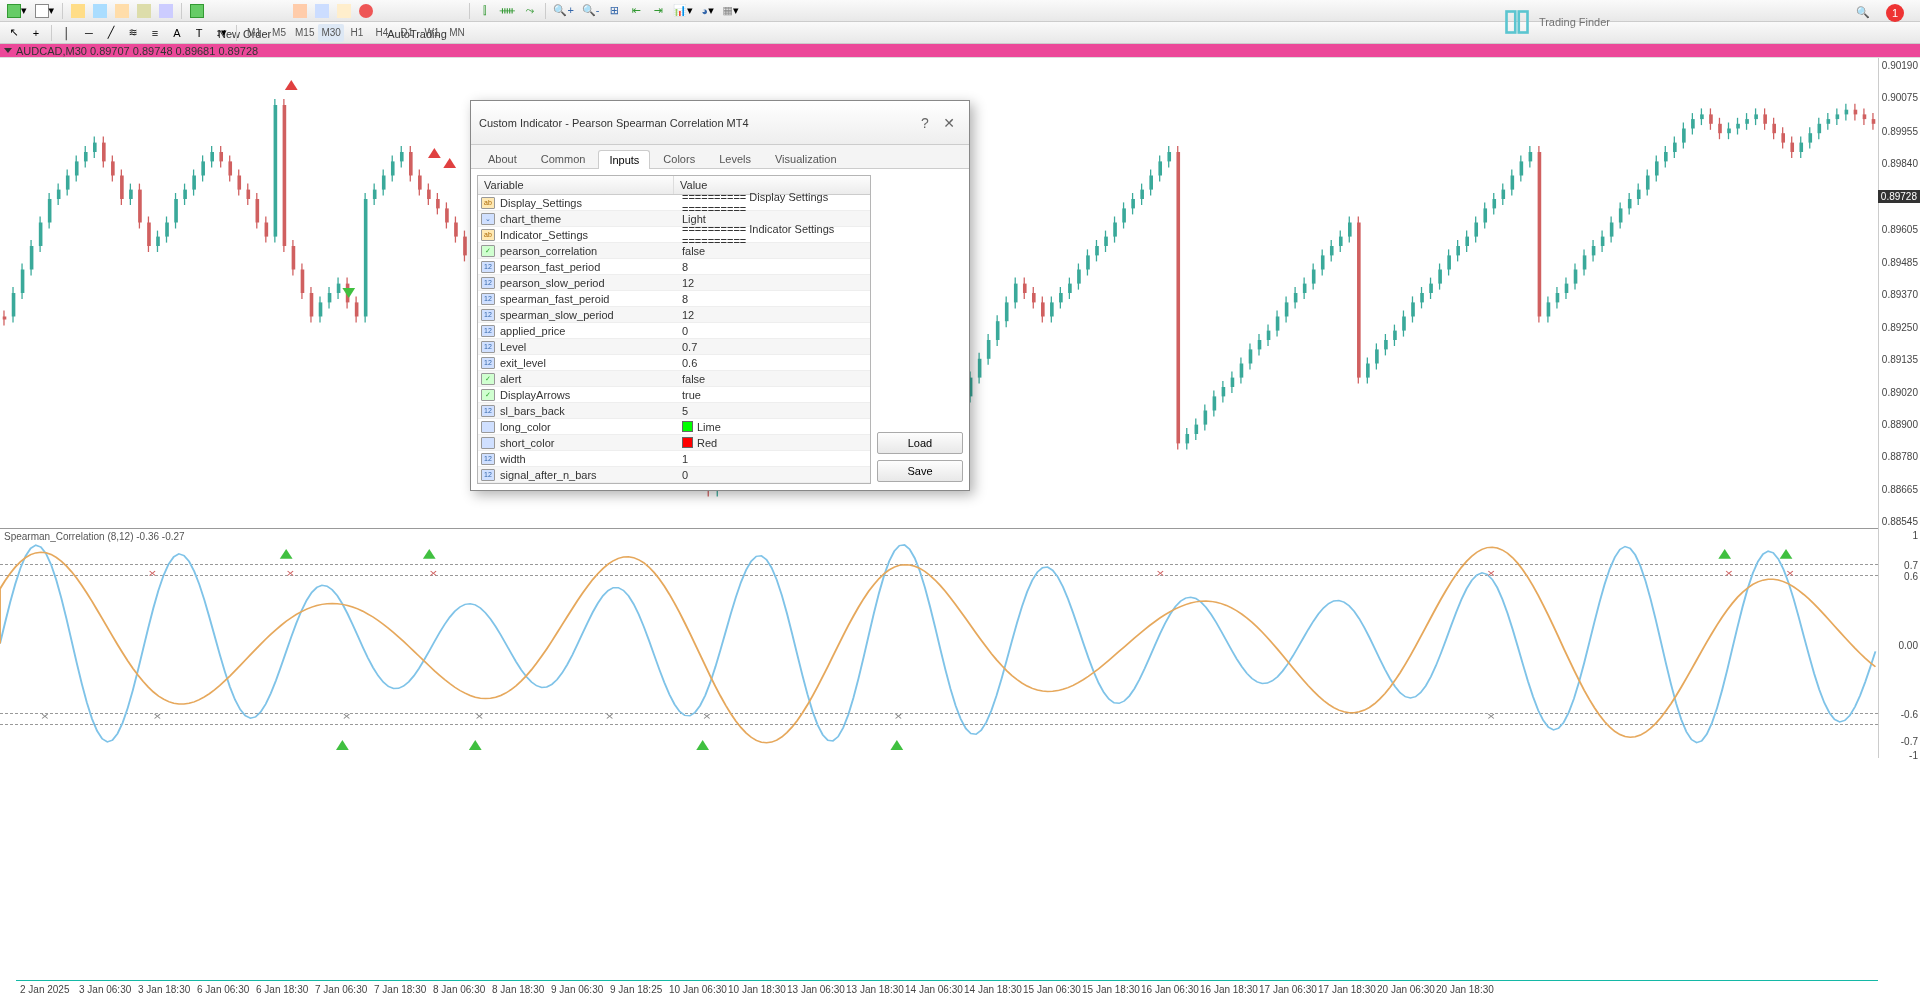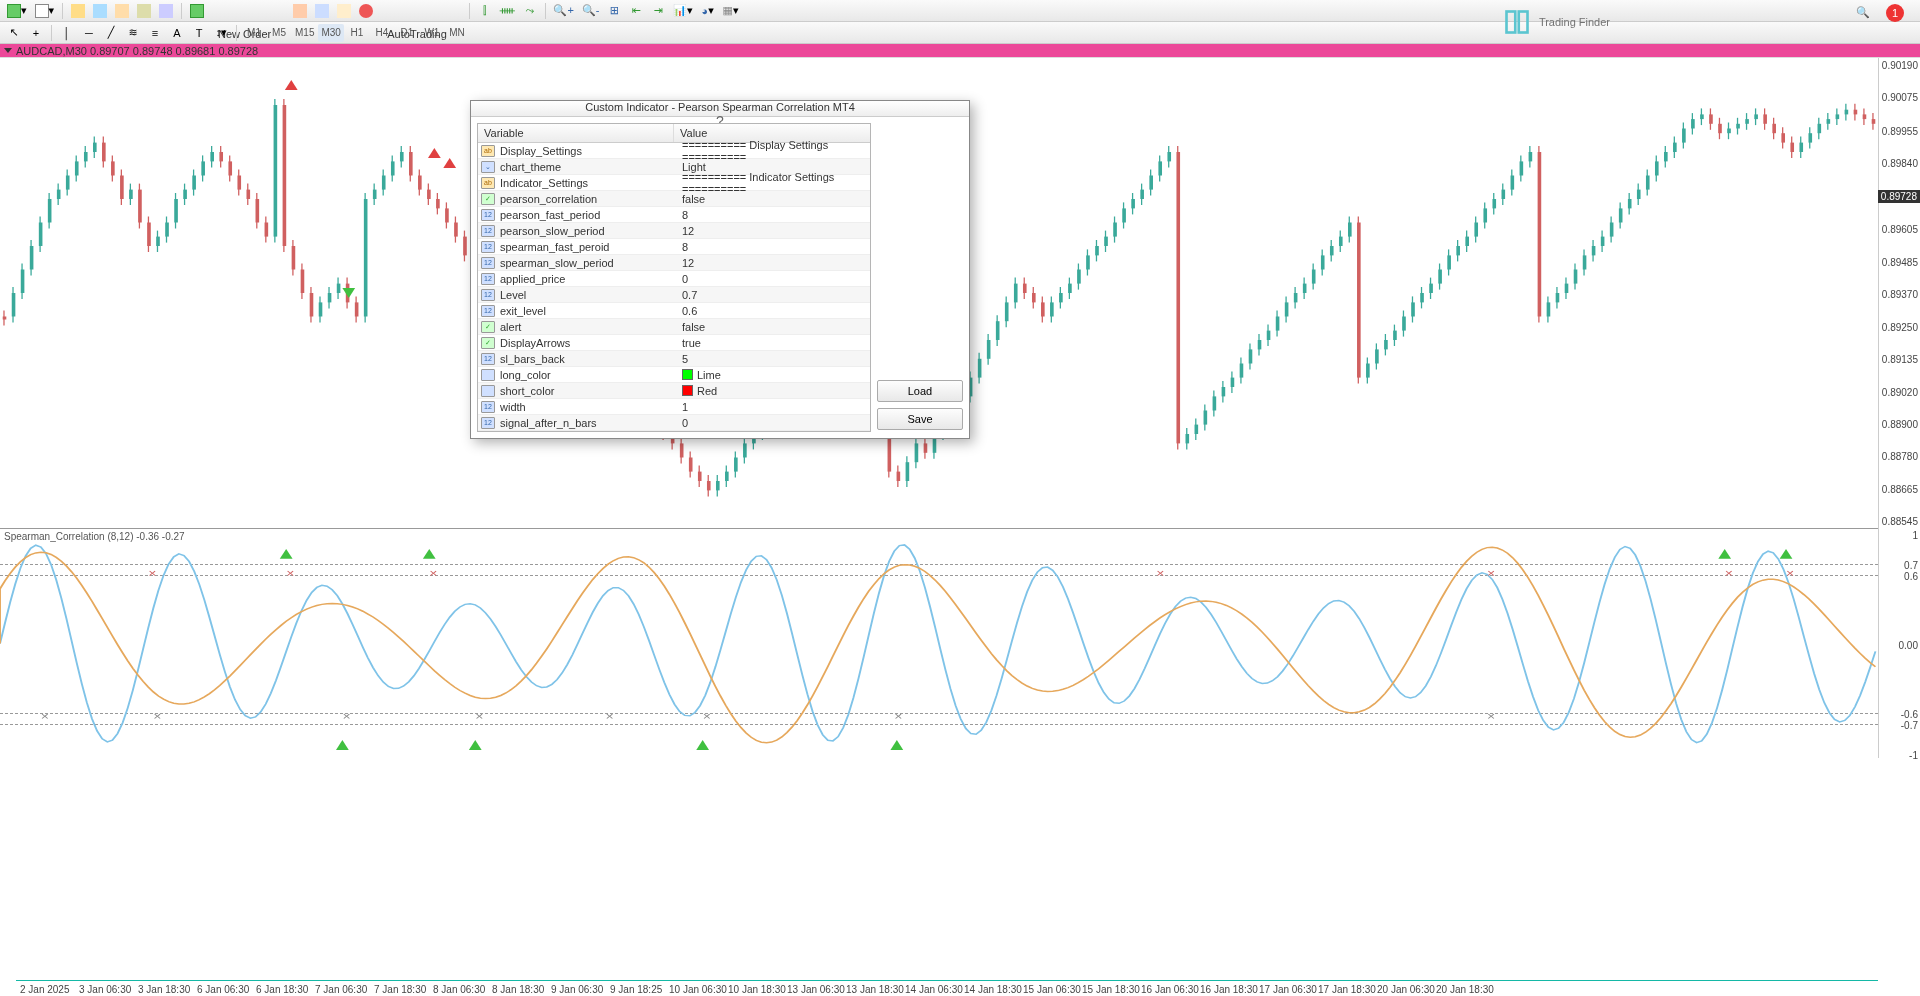--- a/index.html
+++ b/index.html
@@ -34,21 +34,21 @@
 .indicator-pane { position: absolute; top: 484px; left: 0; right: 42px; height: 230px; background: #fff; border-top: 1px solid #999; }
 .indicator-scale { position: absolute; top: 484px; right: 0; width: 42px; height: 230px; border-left: 1px solid #ccc; background: #fff; }
 .ind-header { position: absolute; top: 2px; left: 4px; font-size: 10px; color: #555; }
 .ind-level { position: absolute; left: 0; right: 0; border-top: 1px dashed #999; }
 
 .time-axis { position: absolute; bottom: 0; left: 16px; right: 42px; height: 16px; background: #fff; border-top: 1px solid #14b8a6; }
 .time-tick { position: absolute; font-size: 10px; color: #444; top: 3px; }
 
 
 .dialog { position: absolute; top: 100px; left: 470px; width: 500px; background: #fff; border: 1px solid #888; box-shadow: 4px 4px 12px rgba(0,0,0,0.3); }
-.dialog-title { background: linear-gradient(#fff, #eee); height: 16px; display: flex; align-items: center; padding: 0 8px; font-size: 12px; color: #333; border-bottom: 1px solid #ccc; flex-direction: column; }
+.dialog-title { background: linear-gradient(#fff, #eee); height: 44px; display: flex; align-items: center; padding: 0 8px; font-size: 12px; color: #333; border-bottom: 1px solid #ccc; }
 .dialog-title-text { flex: 1; }
 .dialog-help, .dialog-close { width: 24px; text-align: center; cursor: pointer; color: #666; font-size: 14px; }
 .dialog-tabs { display: flex; border-bottom: 1px solid #ccc; background: #f4f4f4; padding: 4px 6px 0; gap: 2px; }
 .dtab { padding: 3px 10px; border: 1px solid transparent; border-bottom: none; color: #555; cursor: pointer; font-size: 11px; border-radius: 3px 3px 0 0; }
 .dtab.active { background: #fff; border-color: #ccc; color: #000; position: relative; top: 1px; }
 .dialog-body { padding: 6px; display: flex; gap: 6px; }
 .inputs-table { flex: 1; border: 1px solid #b5b5b5; }
 .inputs-header { display: flex; background: linear-gradient(#fdfdfd, #ececec); border-bottom: 1px solid #ccc; }
 .inputs-header > div { padding: 3px 6px; font-size: 11px; color: #333; }
 .col-var { width: 196px; border-right: 1px solid #ddd; }
@@ -674,21 +674,21 @@
         </g>
     </svg>
   </div>
   <div class="indicator-scale">
     <div id="ind-ticks">
         <div class="price-tick" style="top: 2px;">1</div>
         <div class="price-tick" style="top: 32px;">0.7</div>
         <div class="price-tick" style="top: 43px;">0.6</div>
         <div class="price-tick" style="top: 112px;">0.00</div>
         <div class="price-tick" style="top: 181px;">-0.6</div>
-        <div class="price-tick" style="top: 192px; text-align: center;">-0.7</div>
+        <div class="price-tick" style="top: 208px; text-align: center;">-0.7</div>
         <div class="price-tick" style="top: 222px;">-1</div>
       </div>
   </div>
 
   <div class="time-axis">
     <div id="time-ticks">
         <div class="time-tick" style="left: 4px;">2 Jan 2025</div>
         <div class="time-tick" style="left: 63px;">3 Jan 06:30</div>
         <div class="time-tick" style="left: 122px;">3 Jan 18:30</div>
         <div class="time-tick" style="left: 181px;">6 Jan 06:30</div>
@@ -716,20 +716,28 @@
       </div>
   </div>
 </div>
 
 <div class="dialog">
   <div class="dialog-title">
     <span class="dialog-title-text">Custom Indicator - Pearson Spearman Correlation MT4</span>
     <span class="dialog-help">?</span>
     <span class="dialog-close">✕</span>
   </div>
+  <div class="dialog-tabs" id="dialog-tabs">
+      <div class="dtab">About</div>
+      <div class="dtab">Common</div>
+      <div class="dtab active">Inputs</div>
+      <div class="dtab">Colors</div>
+      <div class="dtab">Levels</div>
+      <div class="dtab">Visualization</div>
+    </div>
   <div class="dialog-body">
     <div class="inputs-table">
       <div class="inputs-header">
         <div class="col-var">Variable</div>
         <div class="col-val">Value</div>
       </div>
       <div id="input-rows">
           <div class="input-row">
             <span class="row-icon icon-ab">ab</span>
             <span class="row-var">Display_Settings</span>

